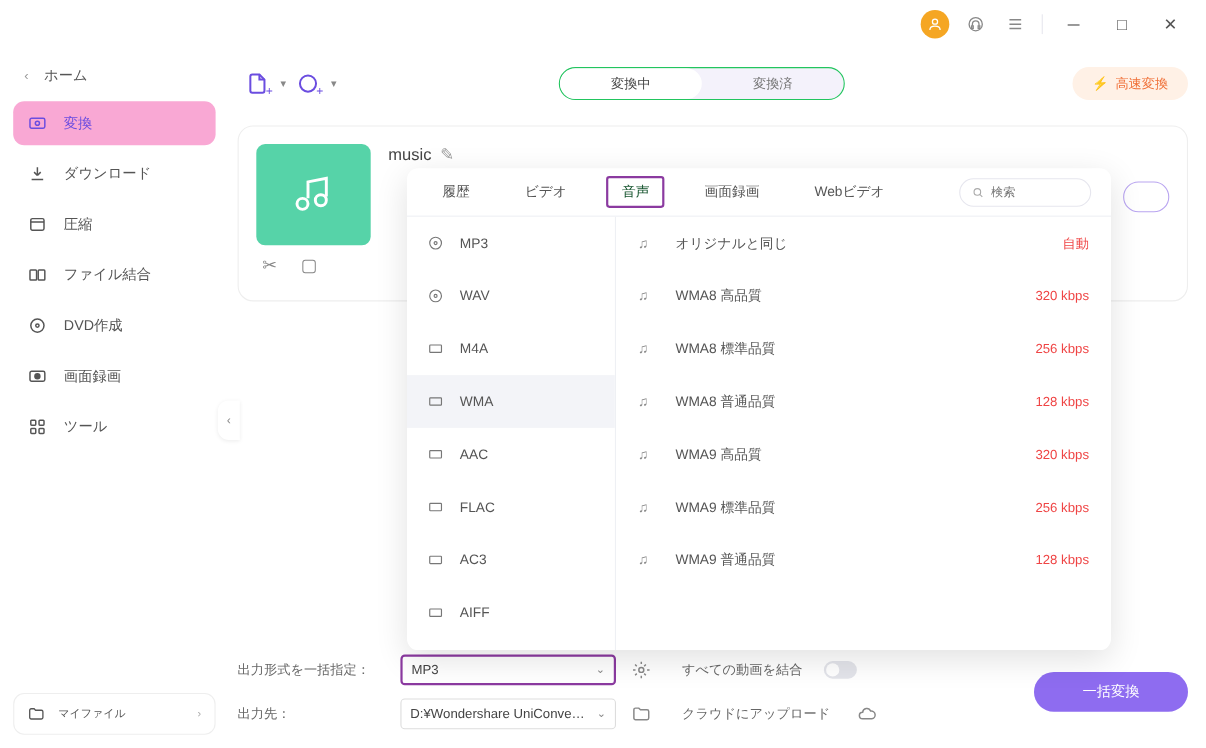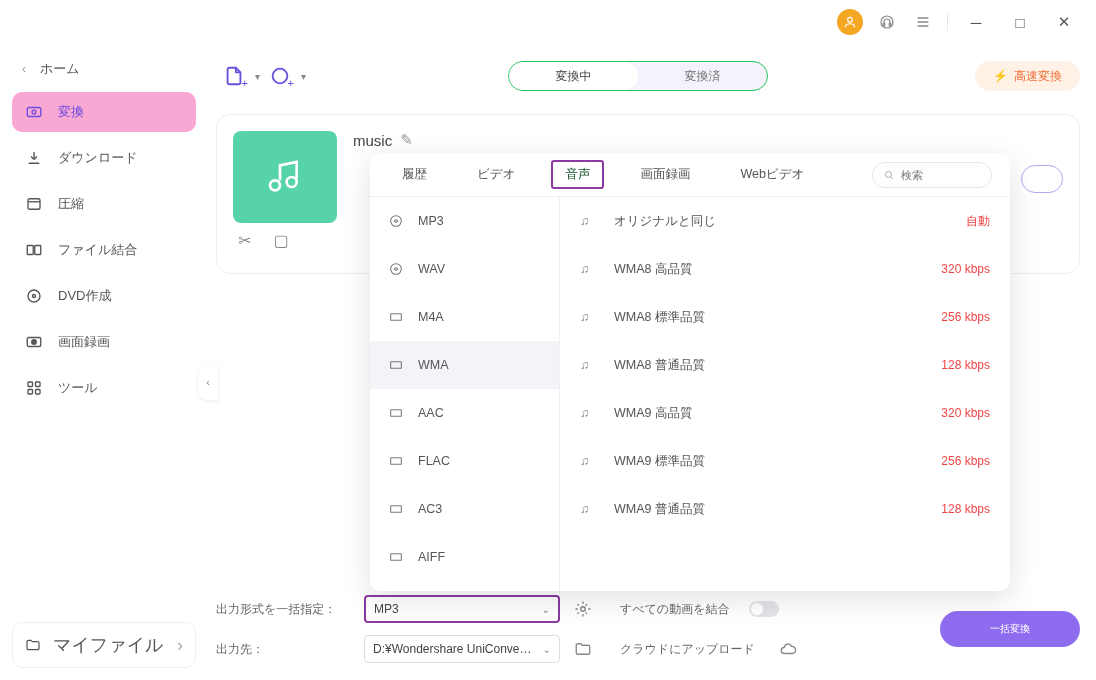--- a/index.html
+++ b/index.html
@@ -15,21 +15,21 @@
 
 
 .sidebar { width: 208px; background: #fff; padding: 8px 12px 12px 12px; display: flex; flex-direction: column; position: relative; }
 .side-home { display: flex; align-items: center; gap: 14px; padding: 8px 10px; color: #555; font-size: 13px; }
 .side-home .chev { color: #999; font-size: 12px; }
 .side-item { display: flex; align-items: center; gap: 14px; padding: 10px 12px; border-radius: 10px; color: #555; font-size: 13px; cursor: pointer; margin-top: 6px; }
 .side-item.active { background: #f9a8d4; color: #6b4de0; }
 .side-item .sicon { width: 20px; height: 20px; display: flex; align-items: center; justify-content: center; color: inherit; }
 .side-collapse { position: absolute; right: -10px; top: 320px; width: 20px; height: 36px; border-radius: 10px 0 0 10px; background: #fff; box-shadow: 0 1px 4px rgba(0,0,0,.08); display:flex; align-items:center; justify-content:center; color:#888; font-size:11px; cursor:pointer; }
 .side-bottom { margin-top: auto; }
-.side-myfile { display: flex; align-items: center; gap: 12px; padding: 10px 12px; border: 1px solid #eee; border-radius: 10px; color: #555; font-size: 18px; cursor: pointer; }
+.side-myfile { display: flex; align-items: center; gap: 12px; padding: 10px 12px; border: 1px solid #eee; border-radius: 10px; color: #555; font-size: 10px; cursor: pointer; }
 .side-myfile .r { margin-left: auto; color: #aaa; }
 
 
 .main { flex: 1; padding: 4px 16px 16px 8px; display: flex; flex-direction: column; }
 .topbar { height: 56px; display: flex; align-items: center; gap: 10px; }
 .addbtn { width: 36px; height: 30px; border-radius: 6px; display: flex; align-items: center; justify-content: center; color: #6b4de0; cursor: pointer; position: relative; }
 .addbtn .caret { position: absolute; right: -8px; font-size: 10px; color: #888; }
 .tabswitch { margin-left: 200px; width: 260px; height: 30px; border: 1px solid #22c55e; border-radius: 15px; display: flex; overflow: hidden; background: #f4f2fb; }
 .tabswitch .t { flex: 1; display: flex; align-items: center; justify-content: center; font-size: 12px; color: #737373; cursor: pointer; }
 .tabswitch .t.active { background: #fff; color: #444; border-radius: 15px; }
@@ -61,21 +61,21 @@
 
 
 .bottom { margin-top: auto; padding-top: 10px; display: grid; grid-template-columns: 138px 196px 40px 200px 1fr 140px; grid-template-rows: 30px 30px; gap: 10px 10px; align-items: center; font-size: 12px; color: #666; }
 .selbox { height: 28px; border: 1px solid #ddd; border-radius: 4px; display: flex; align-items: center; padding: 0 8px; font-size: 12px; color: #444; cursor: pointer; position: relative; background: #fff; }
 .selbox.hl { border: 2px solid #8b3aa0; }
 .selbox .dn { margin-left: auto; font-size: 10px; color: #888; }
 .iconbtn { width: 26px; height: 26px; display: flex; align-items: center; justify-content: center; color: #888; cursor: pointer; }
 .merge { display: flex; align-items: center; gap: 20px; }
 .toggle { width: 30px; height: 16px; border-radius: 8px; background: #e3e4ea; position: relative; }
 .toggle::after { content:""; position:absolute; left:2px; top:2px; width:12px; height:12px; border-radius:50%; background:#fff; }
-.convertbtn { grid-column: 6; grid-row: 1 / span 2; height: 36px; border-radius: 18px; background: #8e6cf0; color: #fff; display: flex; align-items: center; justify-content: center; font-size: 10px; cursor: pointer; }
+.convertbtn { grid-column: 6; grid-row: 1 / span 2; height: 36px; border-radius: 18px; background: #8e6cf0; color: #fff; display: flex; align-items: center; justify-content: center; font-size: 13px; cursor: pointer; }
 
 svg { display: block; }
 </style>
 </head>
 <body>
 
 <div class="titlebar">
   <div class="avatar">
       <svg width="14" height="14" viewBox="0 0 24 24" fill="none" stroke="#fff" stroke-width="2">
         <circle cx="12" cy="8" r="4"></circle>

